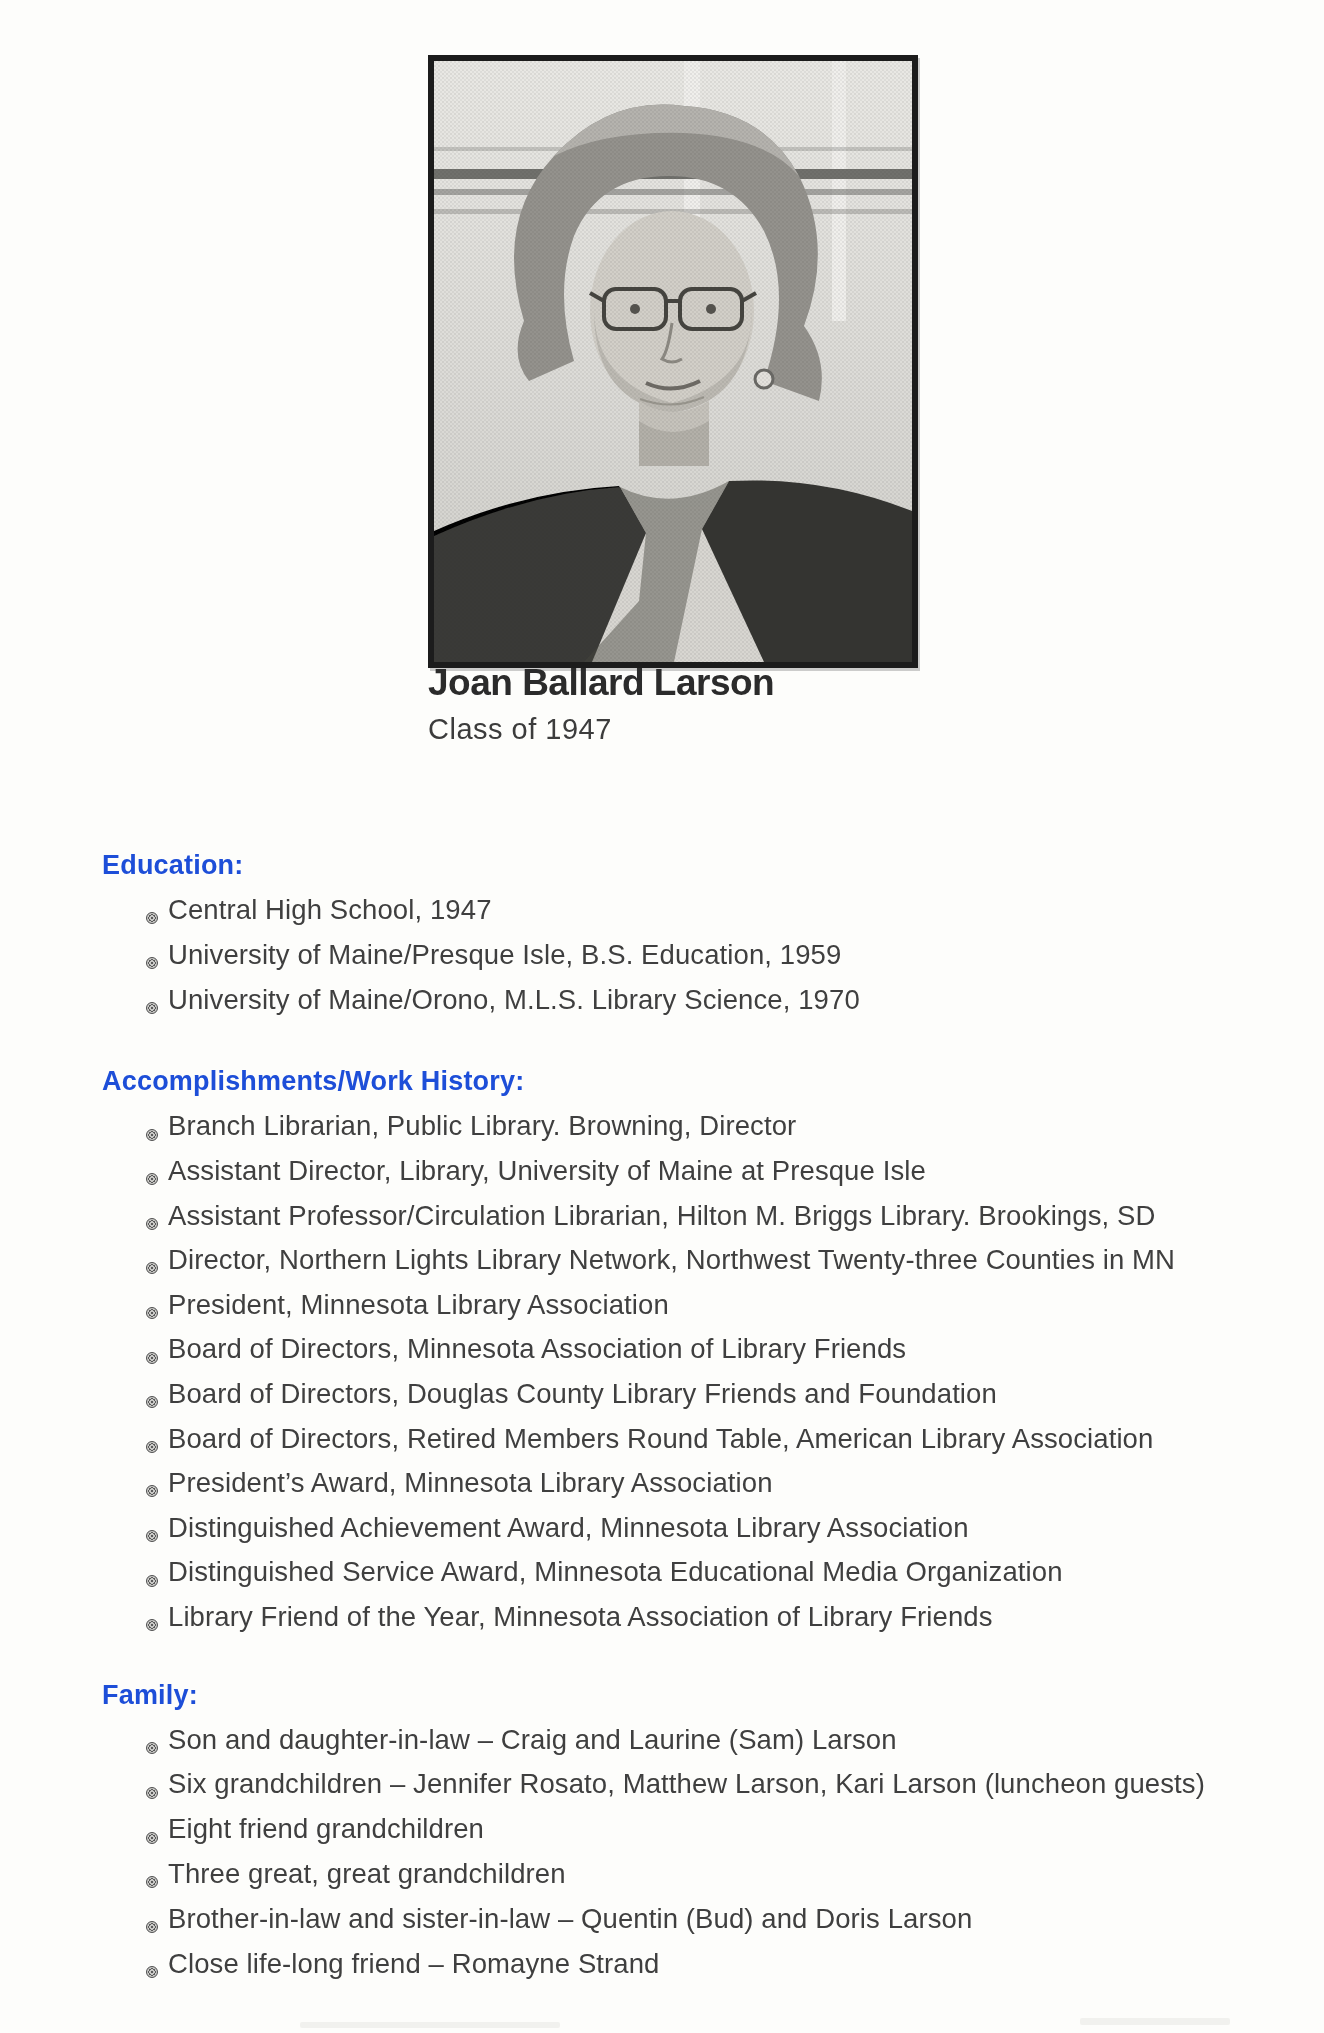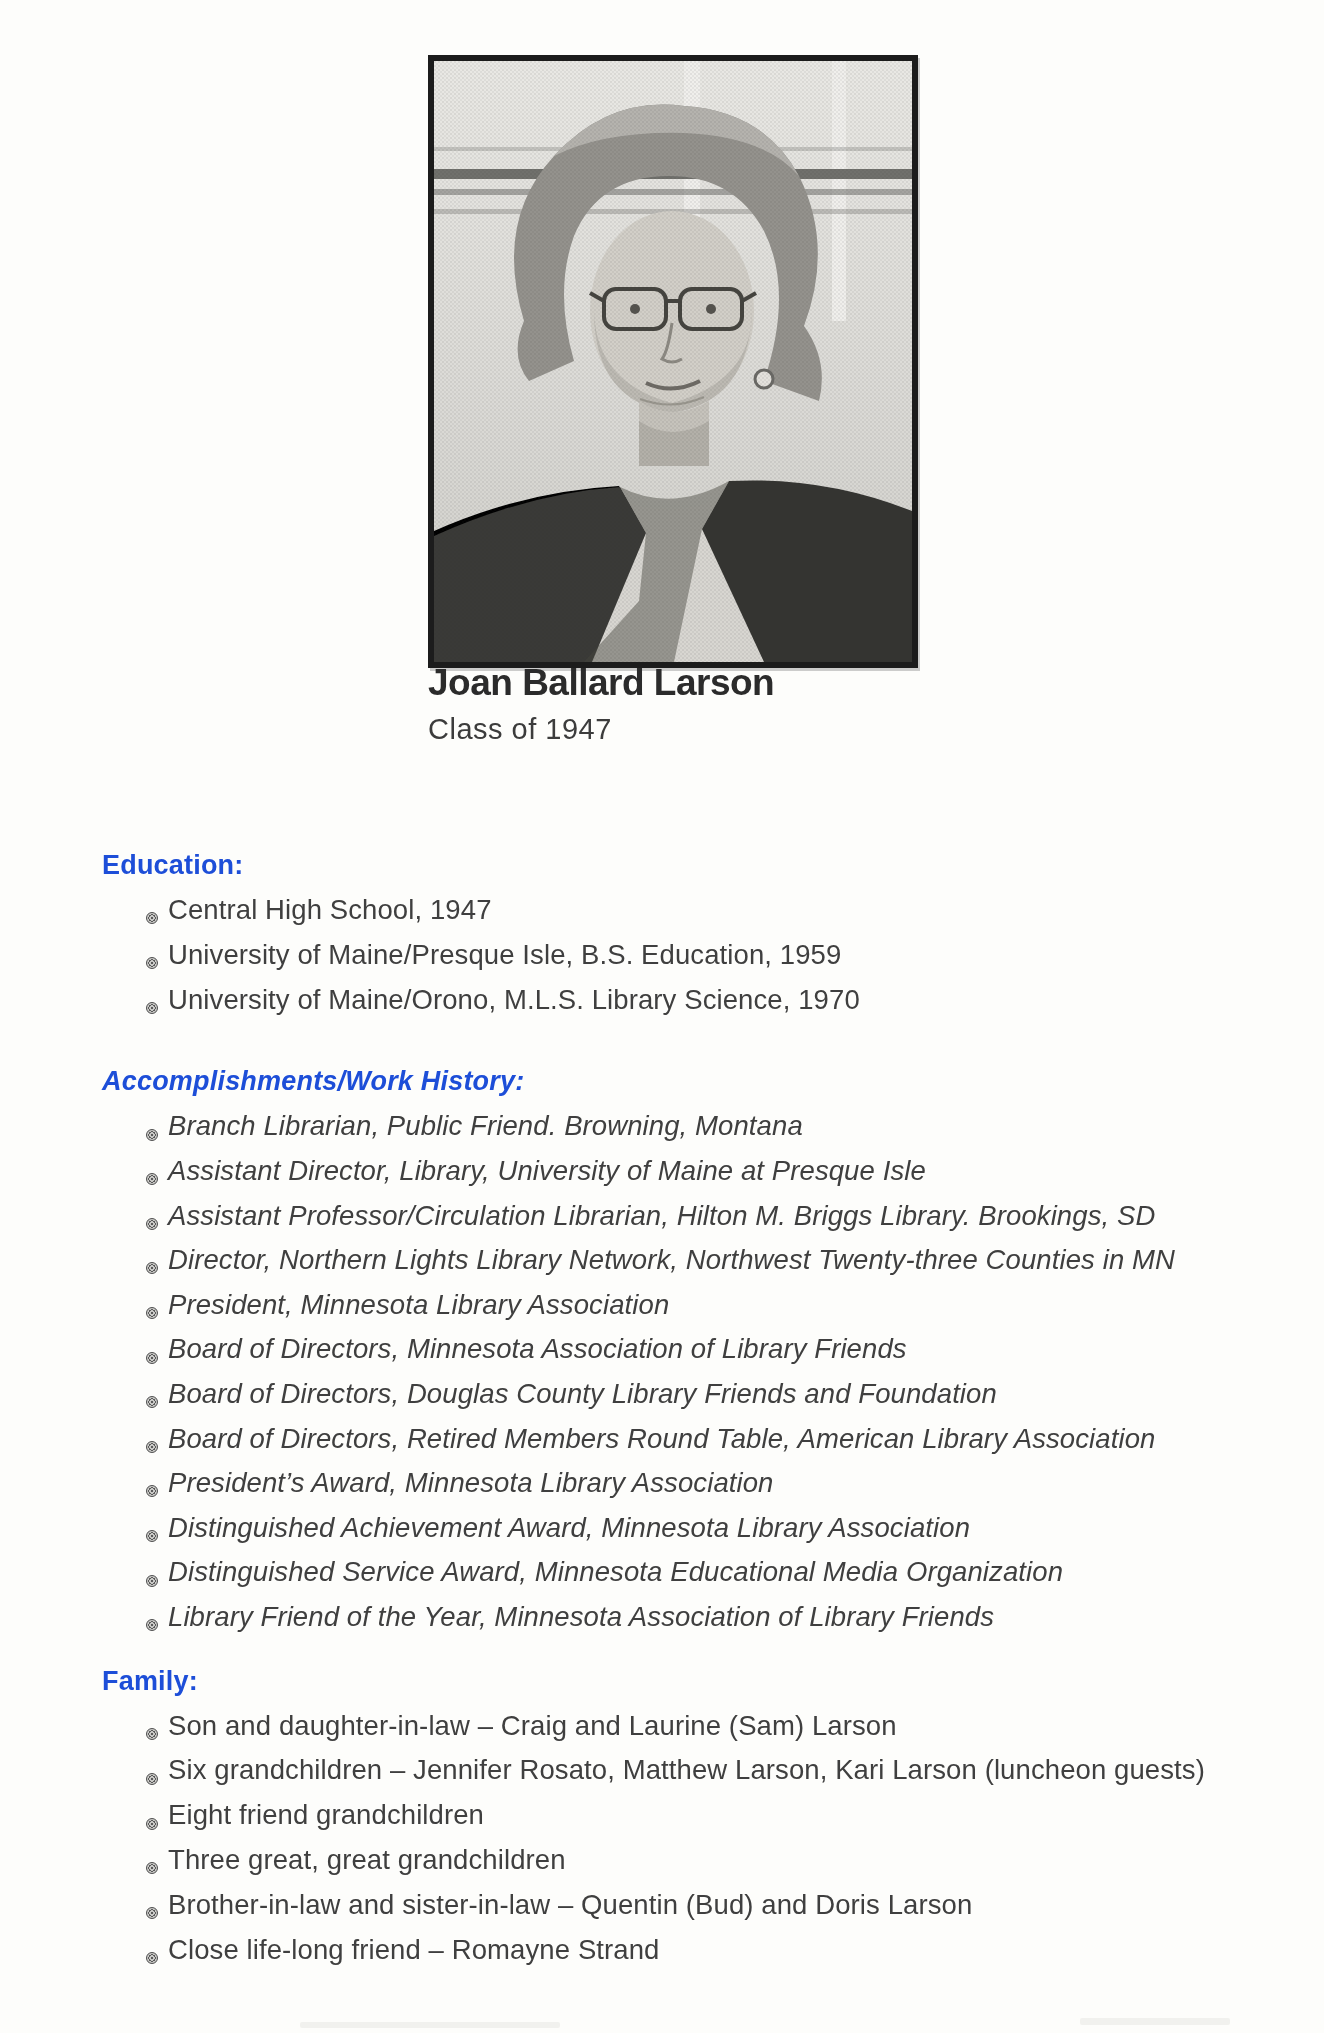--- a/index.html
+++ b/index.html
@@ -51,23 +51,23 @@
   }
   section ul{
     list-style:none;margin:0;padding:0 0 0 146px;
   }
   section li{
     display:flex;align-items:center;
     font-size:27.5px;line-height:44.8px;
     color:#3f3f3f;letter-spacing:0.1px;
     white-space:nowrap;
   }
-  .sec-accomplishments{margin-top:37px;font-style:italic;}
+  .sec-accomplishments{margin-top:37px;}
   .sec-accomplishments li{line-height:44.6px;}
-  .sec-family{margin-top:19px;}
+  .sec-family{margin-top:33px;}
 
   .bullet{
     flex:0 0 auto;
     width:12px;height:12px;border-radius:50%;
     margin:16px 10px 0 0;
     border:1px solid #4f4f4f;
     background:
       repeating-radial-gradient(circle at 50% 50%, #5a5a5a 0 1px, #c9c9c6 1px 2.6px);
     box-sizing:border-box;
   }
@@ -169,21 +169,21 @@
             <span>University of Maine/Orono, M.L.S. Library Science, 1970</span>
           </li>
       </ul>
     </section>
 
     <section class="sec-accomplishments">
       <h2>Accomplishments/Work History:</h2>
       <ul>
         <li>
             <span class="bullet"></span>
-            <span>Branch Librarian, Public Friend. Browning, Montana</span>
+            <span>Branch Librarian, Public Library. Browning, Director</span>
           </li>
         <li>
             <span class="bullet"></span>
             <span>Assistant Director, Library, University of Maine at Presque Isle</span>
           </li>
         <li>
             <span class="bullet"></span>
             <span>Assistant Professor/Circulation Librarian, Hilton M. Briggs Library. Brookings, SD</span>
           </li>
         <li>

